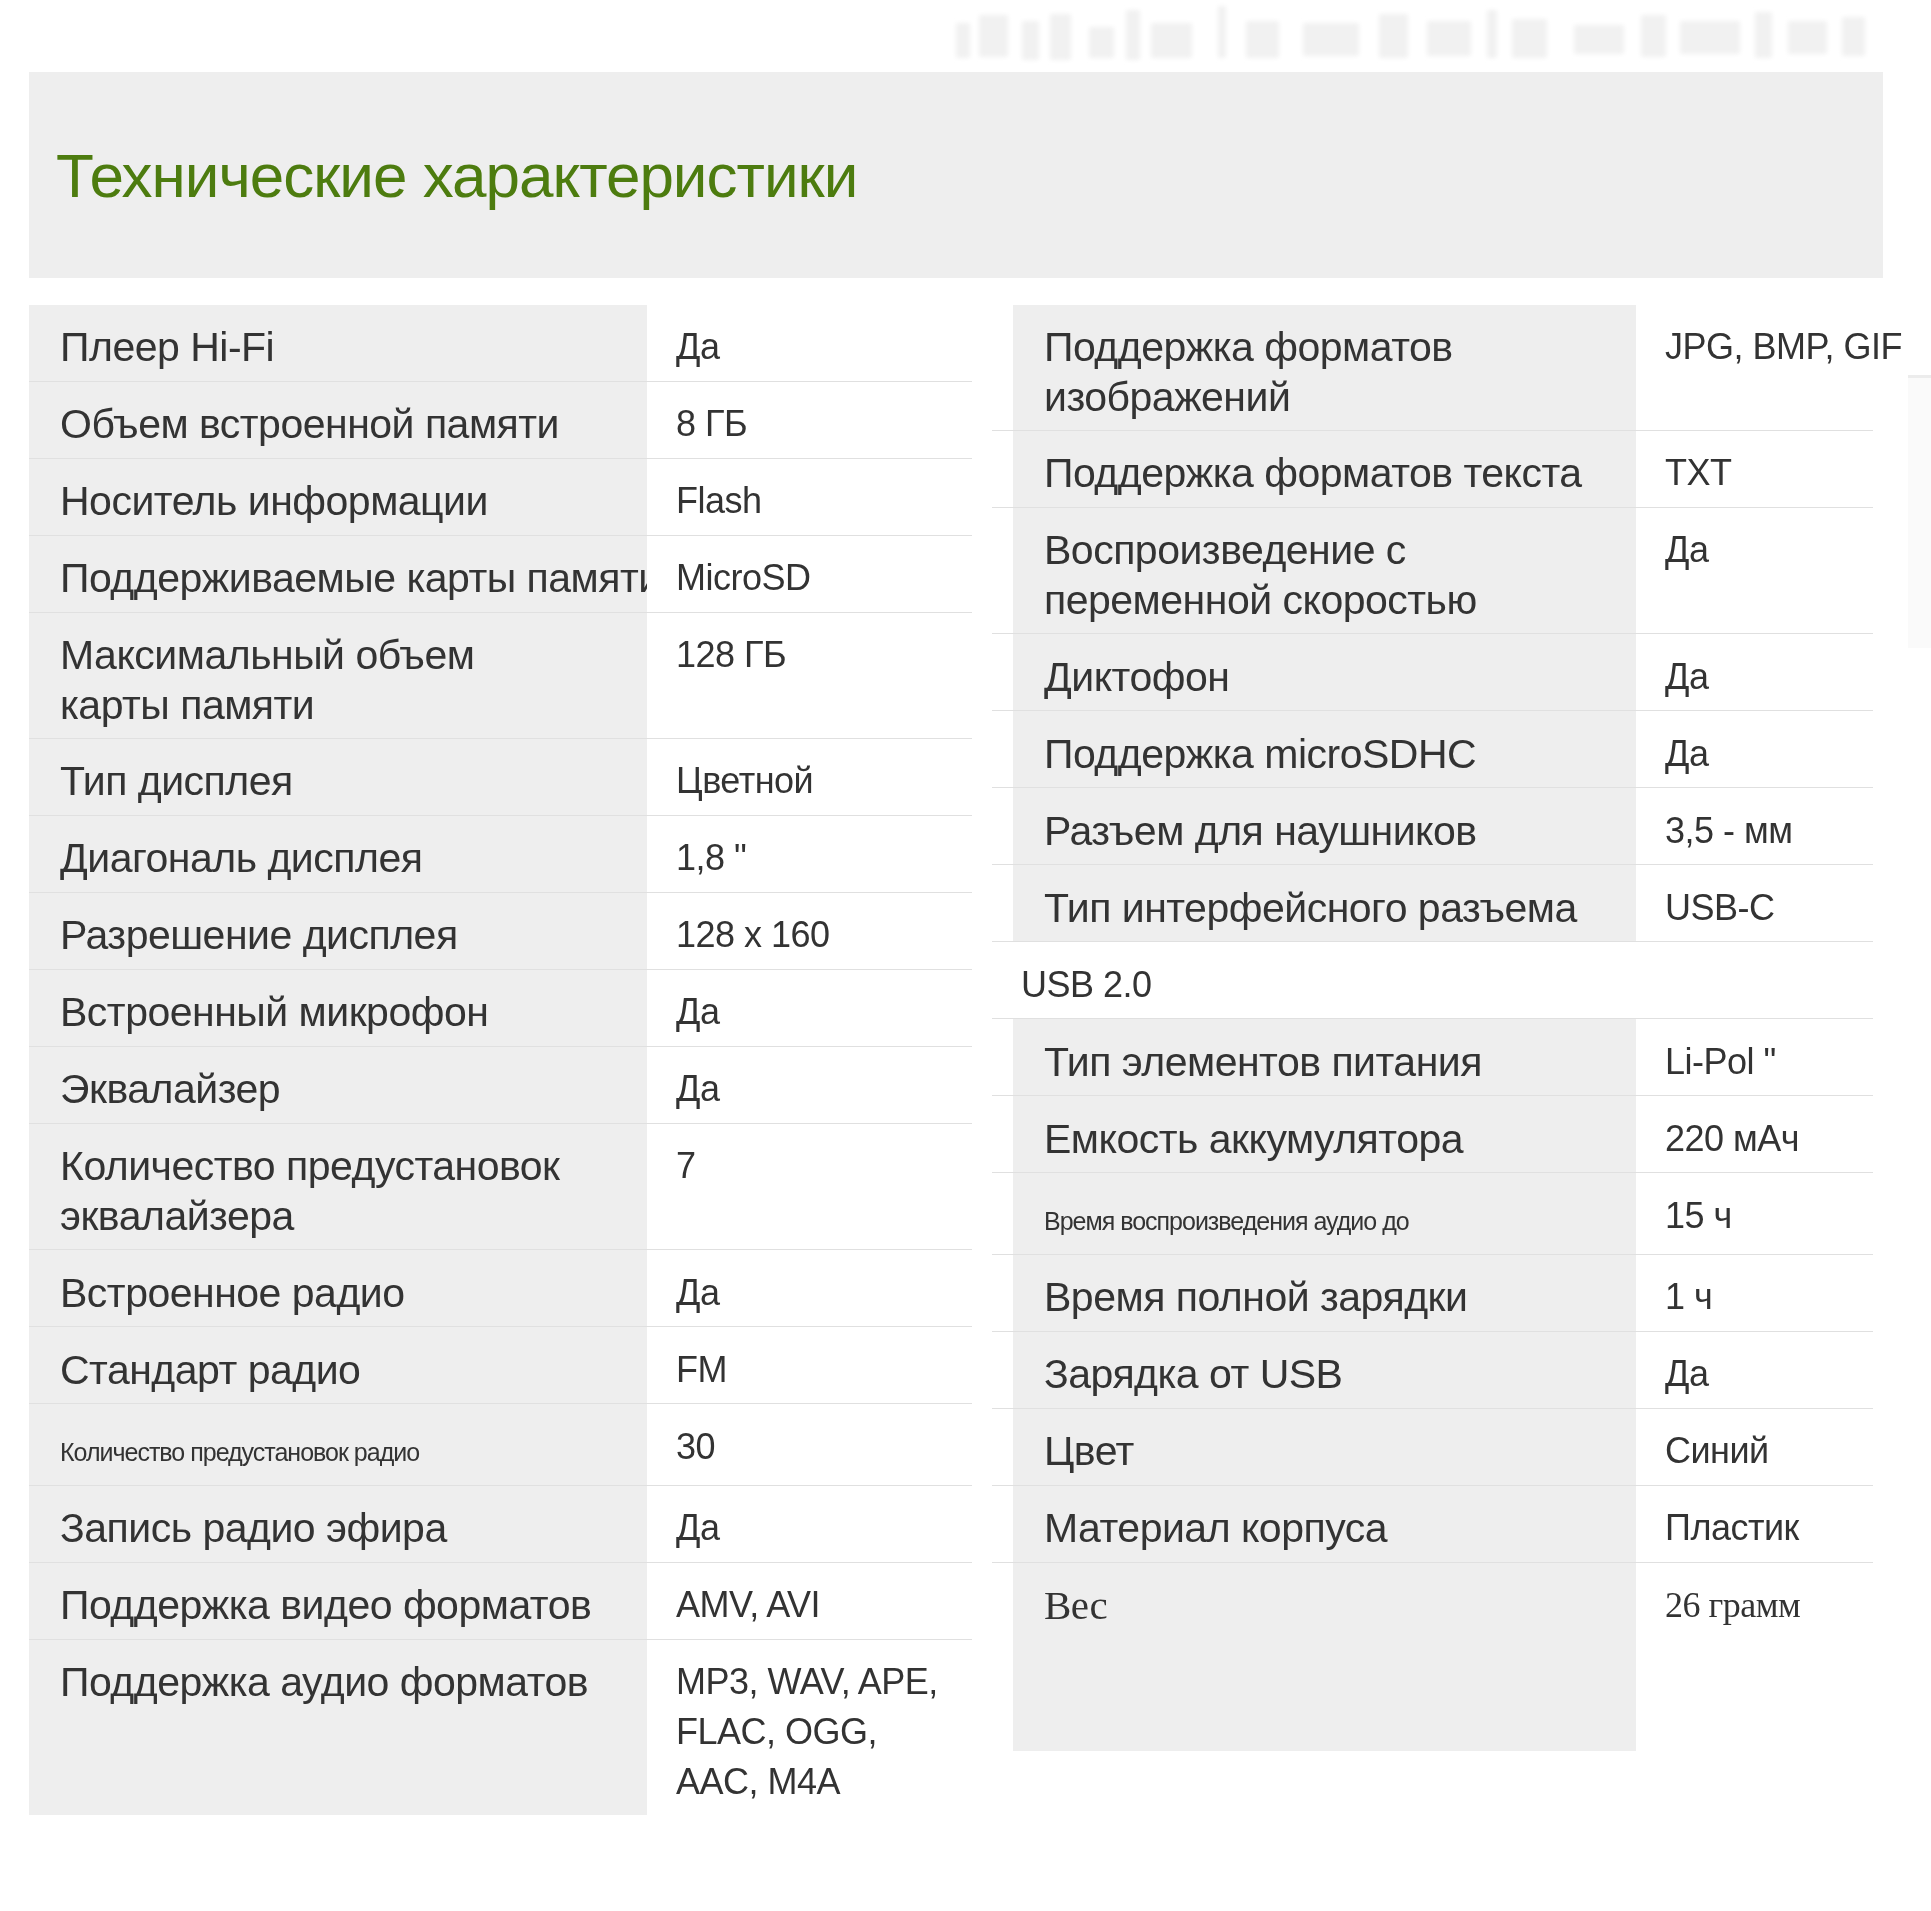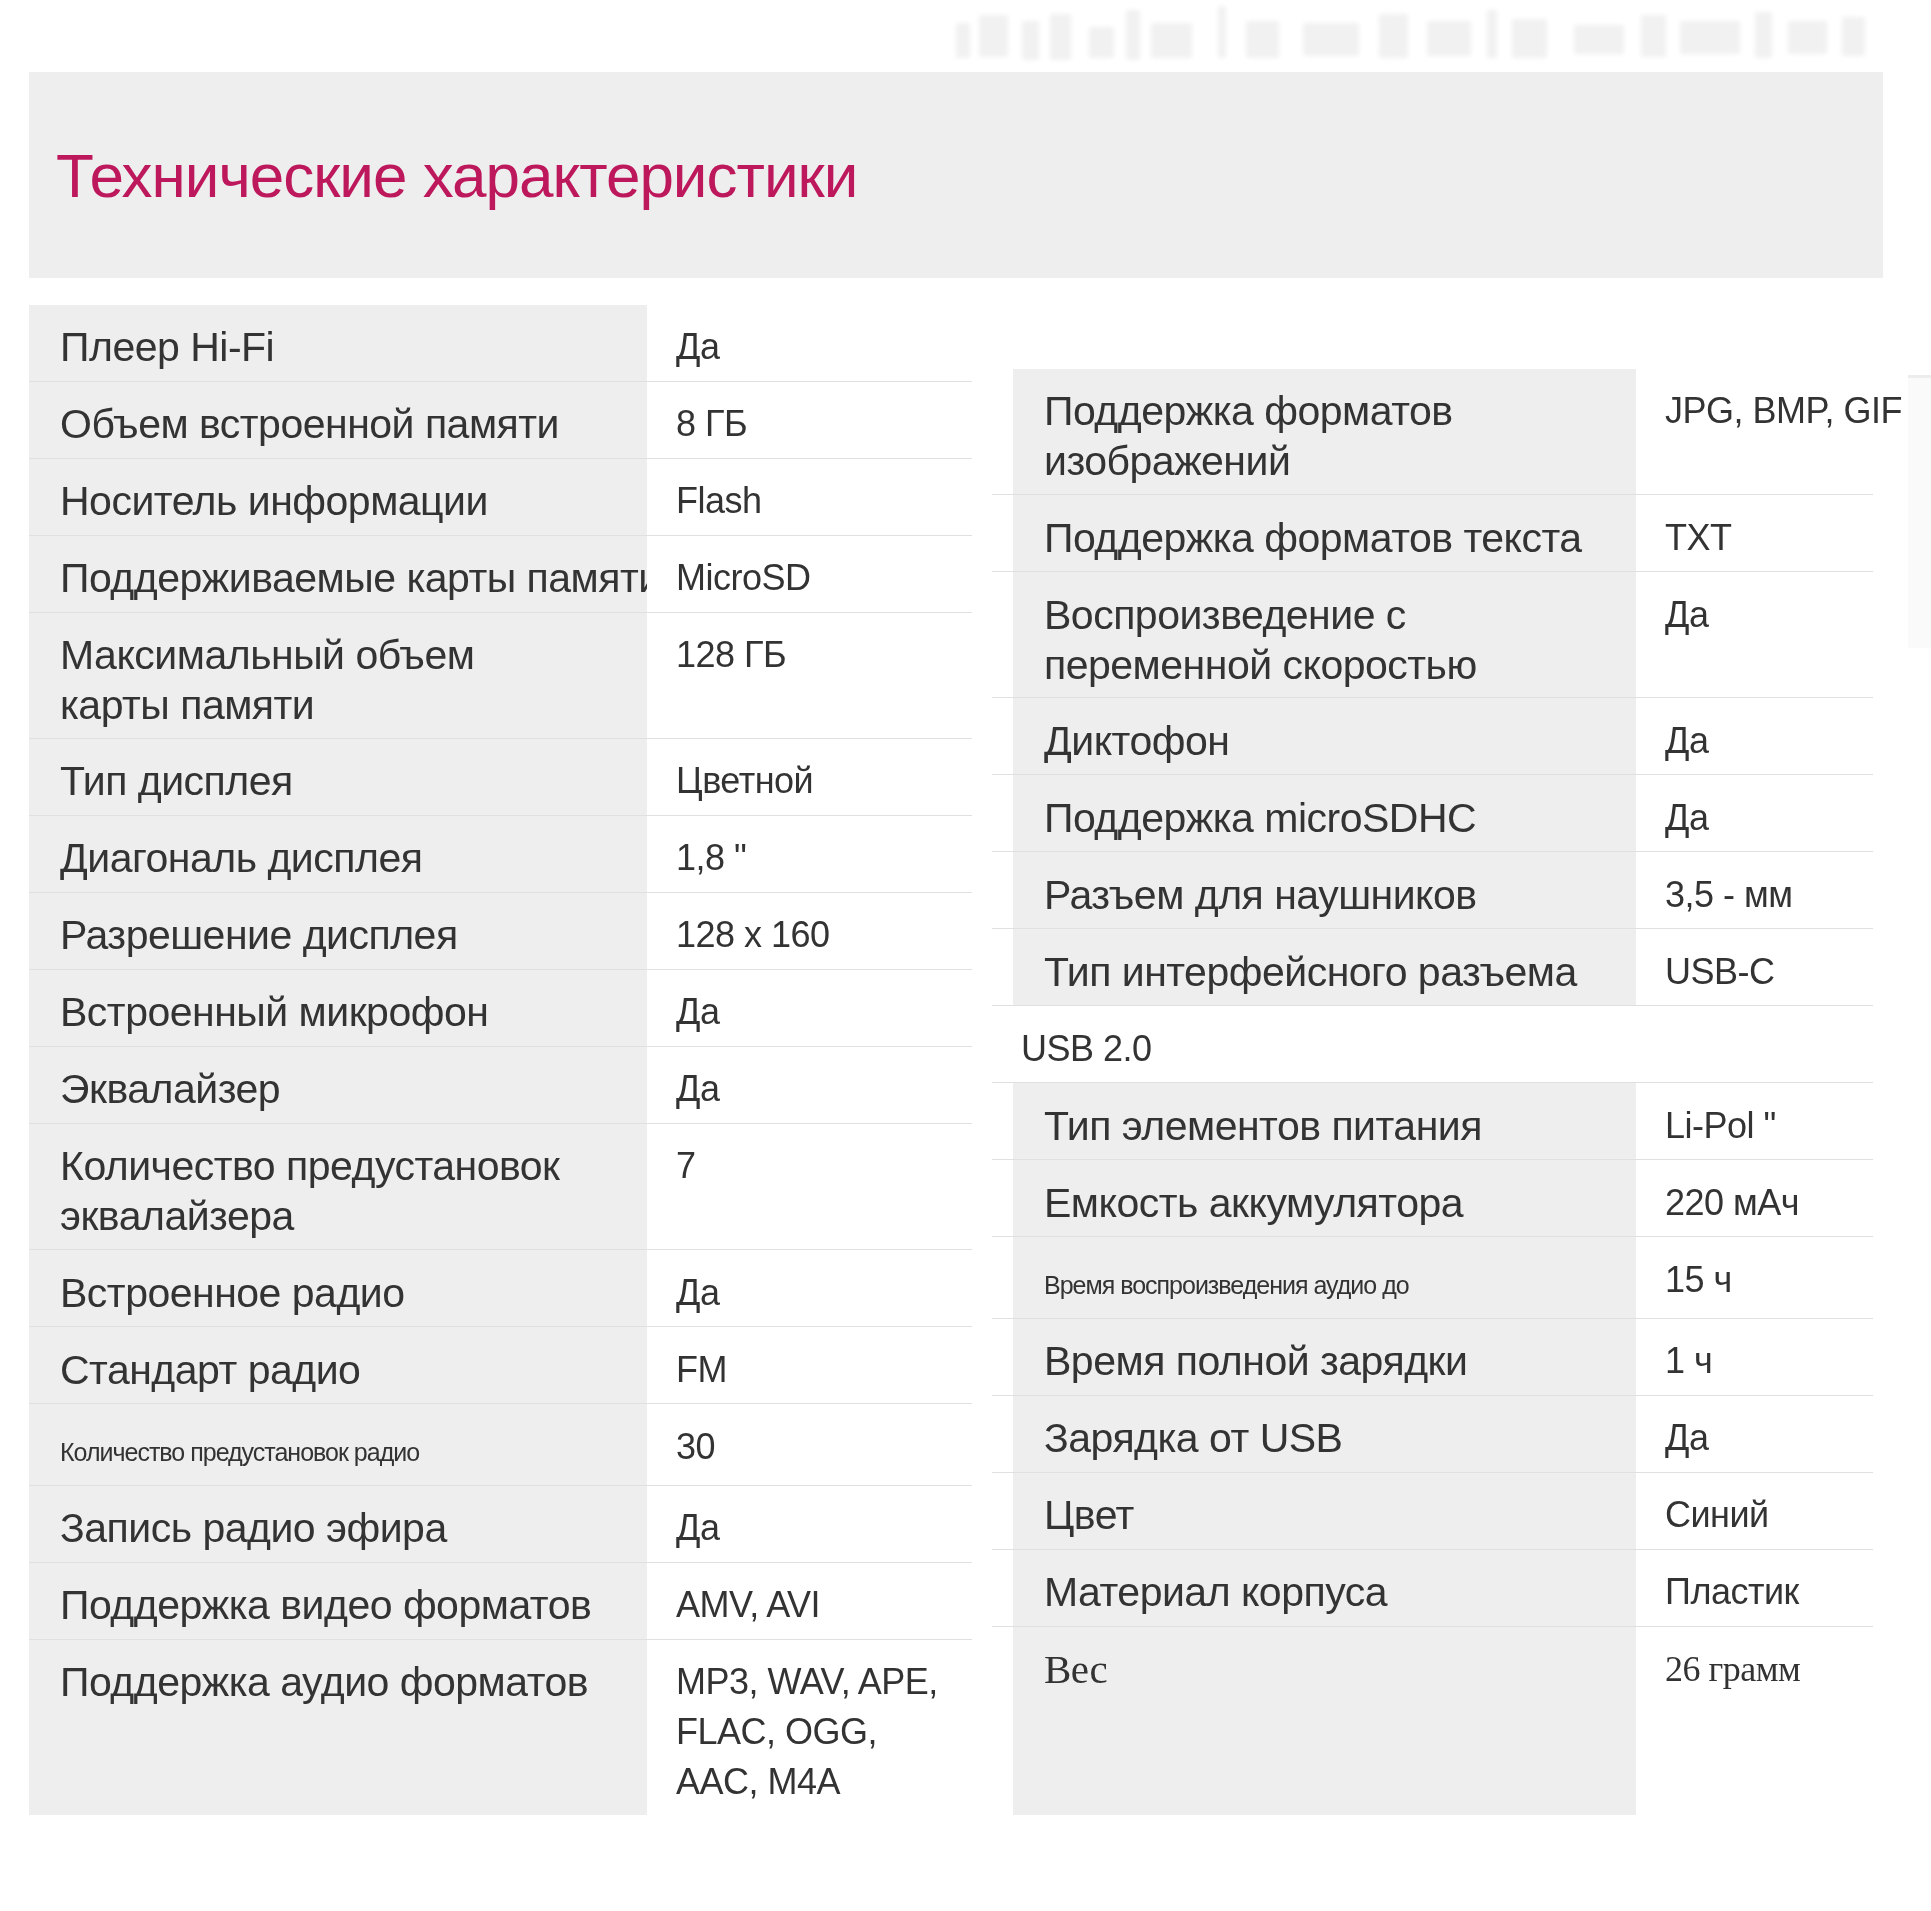--- a/index.html
+++ b/index.html
@@ -35,31 +35,31 @@
     background: #eeeeee;
     display: flex;
     align-items: center;
     box-sizing: border-box;
   }
   .header h1 {
     margin: 0 0 0 27px;
     font-size: 62px;
     font-weight: 400;
     letter-spacing: -1px;
-    color: #be185d;
+    color: #4d7c0f;
     white-space: pre;
   }
 
   .spec-table {
     position: absolute;
     left: 29px; top: 305px;
     width: 1844px;
     display: flex;
     gap: 20px;
-    align-items: flex-end;
+    align-items: flex-start;
   }
   .spec-col { display: block; }
   .spec-col.left  { width: 944px; }
   .spec-col.right { width: 881px; }
 
   .spec-row {
     display: flex;
     align-items: stretch;
     border-bottom: 1.9px solid #e0e0e0;
     box-sizing: border-box;

